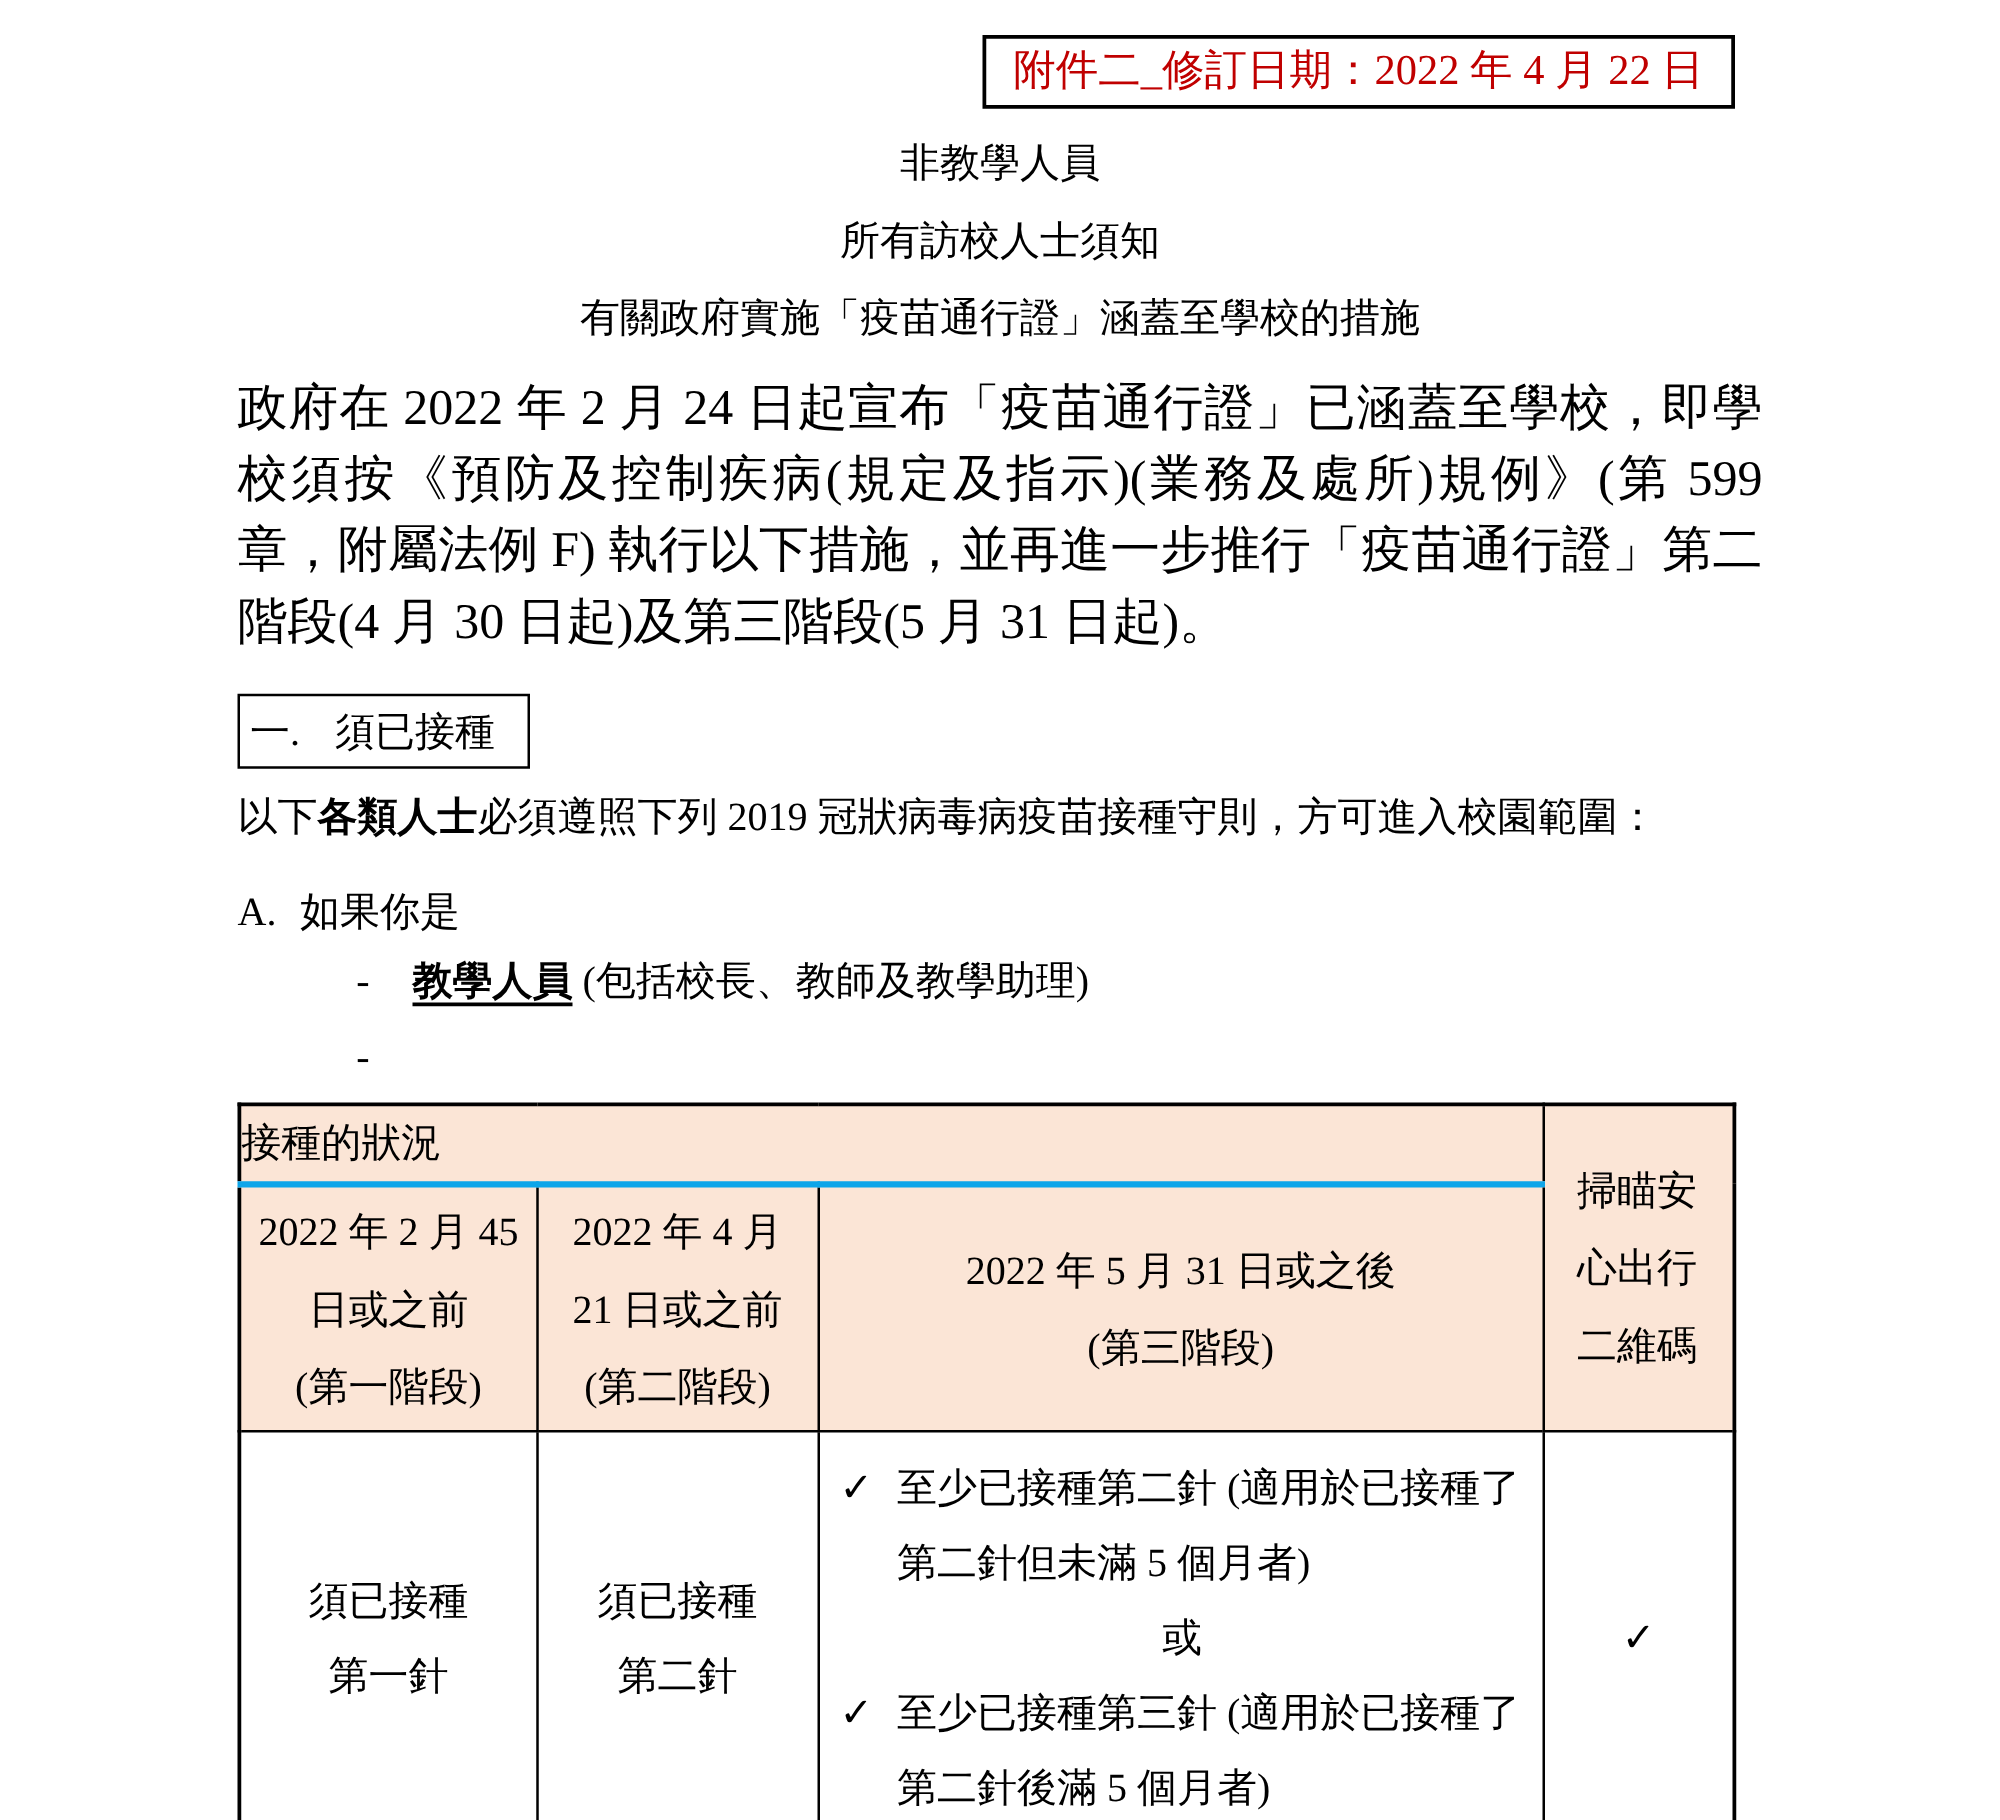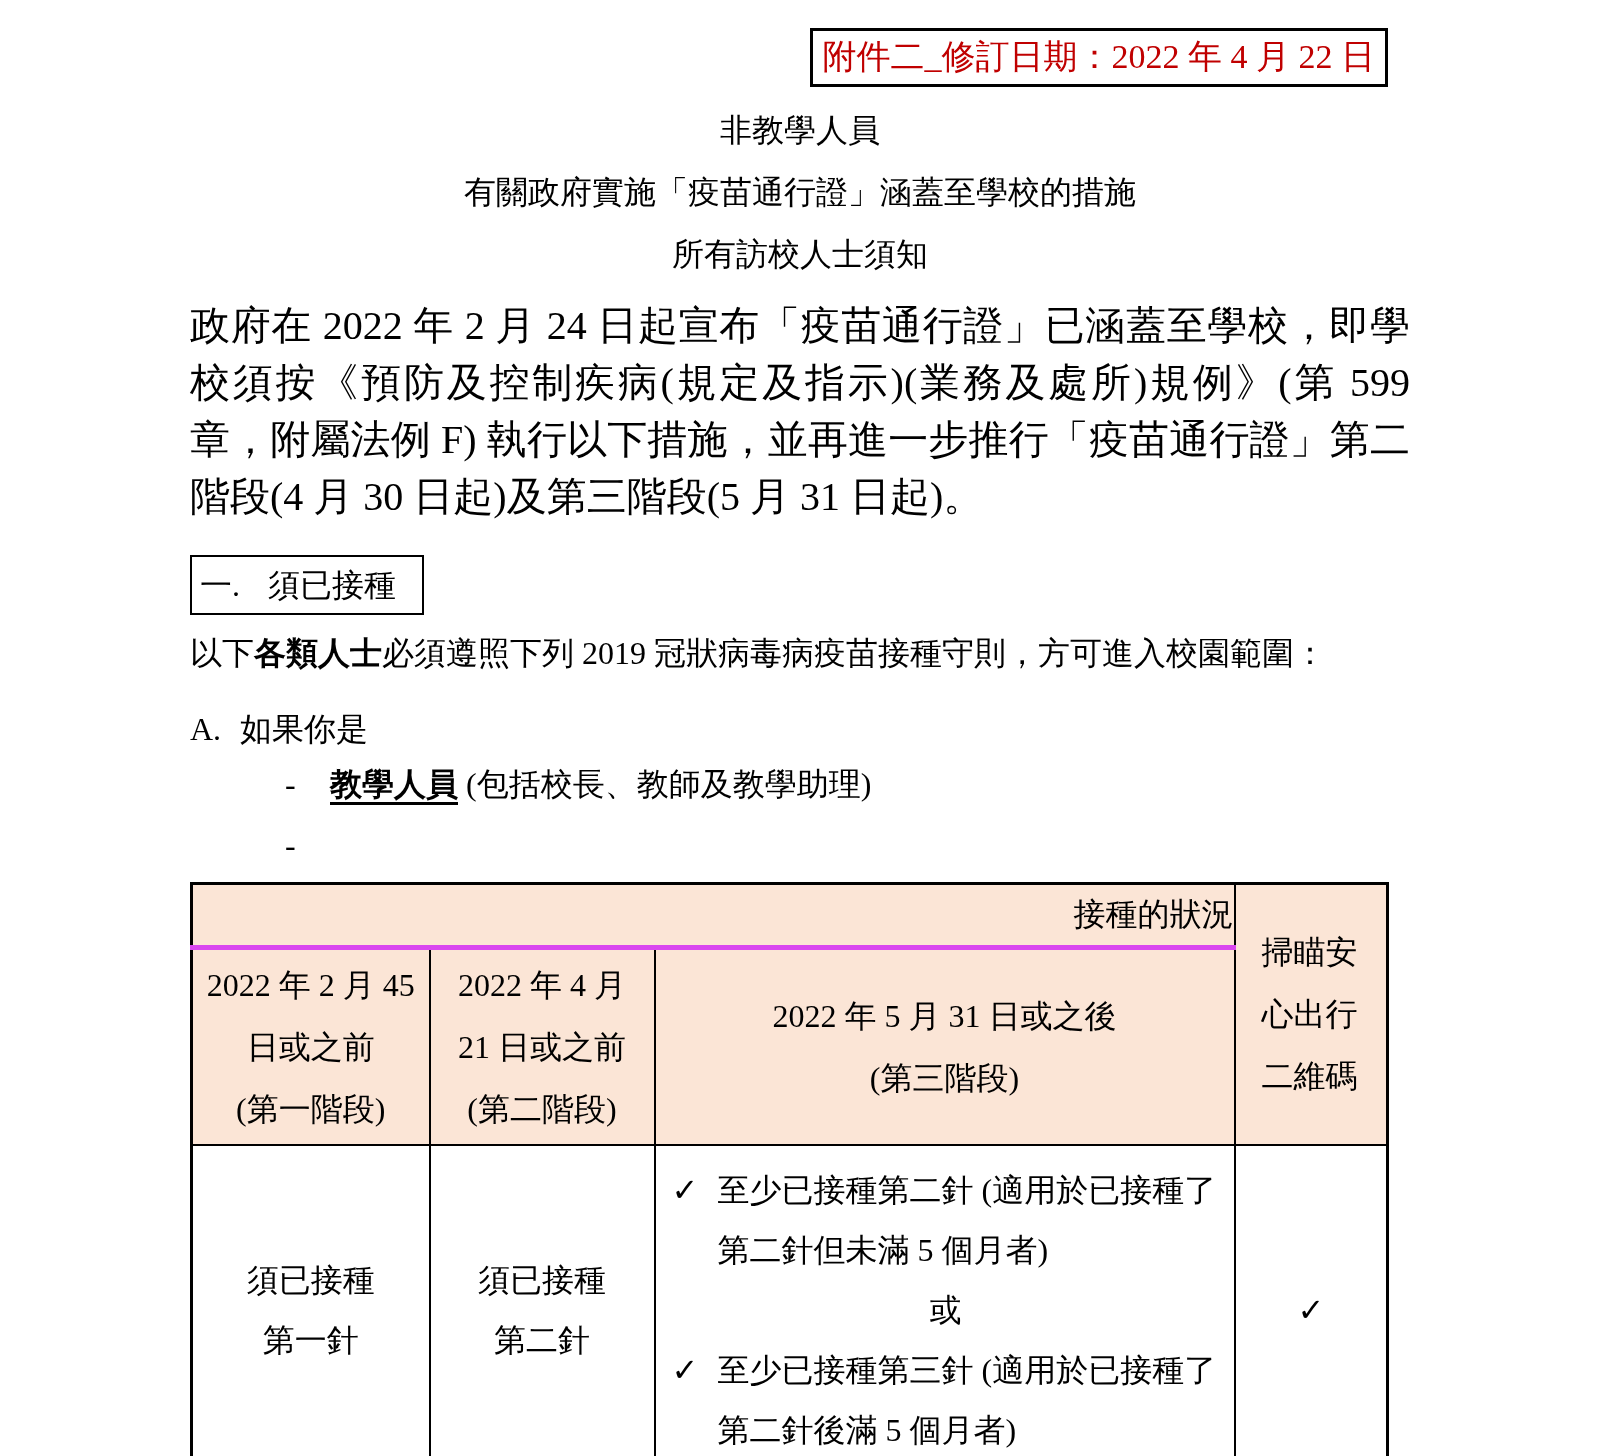--- a/index.html
+++ b/index.html
@@ -16,21 +16,21 @@
     height: 1456px;
     padding: 28px 190px 0 190px;
   }
 
   
   .revision-box {
     width: fit-content;
     margin-left: auto;
     margin-right: 22px;
     border: 3px solid #000000;
-    padding: 6px 10px;
+    padding: 6px 22px;
     font-size: 34px;
     line-height: 1.2;
     color: var(--rev-text, #C00000);
     white-space: nowrap;
   }
 
   
   .titles {
     margin-top: 12px;
     text-align: center;
@@ -102,22 +102,22 @@
     font-size: 32px;
   }
   .vac-table td {
     border: 2px solid #000000;
     vertical-align: middle;
   }
   .vac-table { border: 3px solid #000000; }
   .vac-table td.hdr { background: var(--header-bg, #FBE5D6); }
   td.group-hdr {
     height: 64px;
-    text-align: right;
-    border-bottom: 5px solid #d946ef;
+    text-align: left;
+    border-bottom: 5px solid #0ea5e9;
   }
   td.stage-hdr {
     height: 160px;
     text-align: center;
     line-height: 62px;
     padding: 4px 6px;
   }
   td.qr-hdr {
     text-align: left;
     line-height: 62px;
@@ -140,22 +140,22 @@
 <body>
 
 <div class="page">
 
   <div class="revision-box">
     <span>附件二_修訂日期：2022 年 4 月 22 日</span>
   </div>
 
   <div class="titles">
     <div>非教學人員</div>
+    <div>所有訪校人士須知</div>
     <div>有關政府實施「疫苗通行證」涵蓋至學校的措施</div>
-    <div>所有訪校人士須知</div>
   </div>
 
   <p class="intro">政府在 2022 年 2 月 24 日起宣布「疫苗通行證」已涵蓋至學校，即學校須按《預防及控制疾病(規定及指示)(業務及處所)規例》(第 599 章，附屬法例 F) 執行以下措施，並再進一步推行「疫苗通行證」第二階段(4 月 30 日起)及第三階段(5 月 31 日起)。</p>
 
   <div class="section-box">
     <span class="sec-num">一.</span><span>須已接種</span>
   </div>
 
   <p class="lead"><span>以下</span><span class="em-term">各類人士</span><span>必須遵照下列 2019 冠狀病毒病疫苗接種守則，方可進入校園範圍：</span></p>
 

